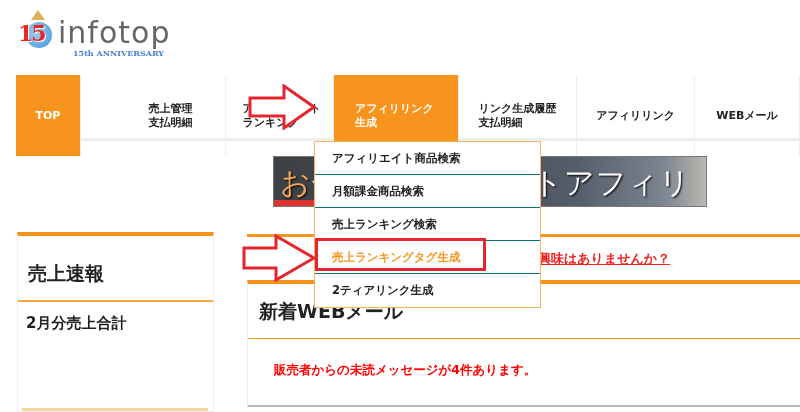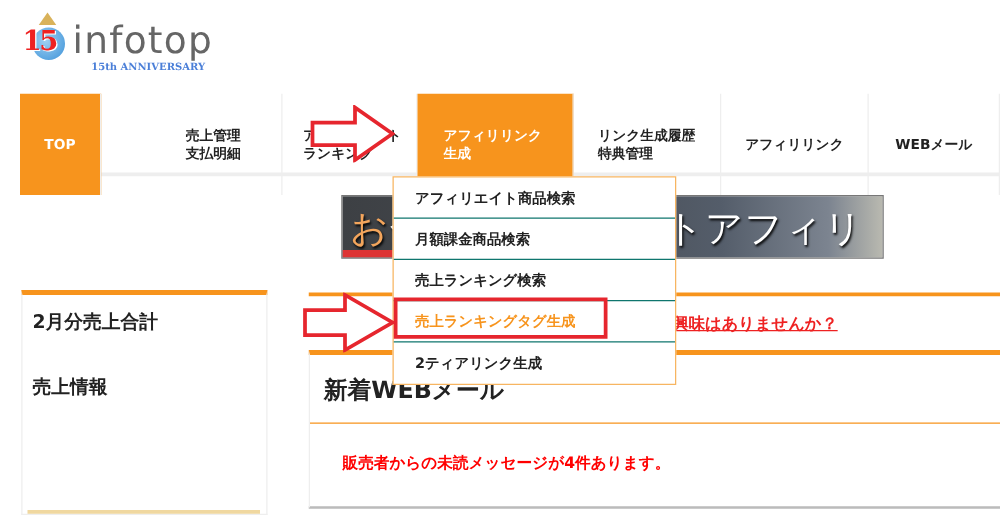--- a/index.html
+++ b/index.html
@@ -93,40 +93,40 @@
   <div class="nav-item w-rank">
     <span class="lbl">アフィリエイト
 ランキング</span>
   </div>
   <div class="nav-item active w-link">
     <span class="lbl">アフィリリンク
 生成</span>
   </div>
   <div class="nav-item w-hist">
     <span class="lbl">リンク生成履歴
-特典管理</span>
+支払明細</span>
   </div>
   <div class="nav-item w-acc">
     <span class="lbl">アフィリリンク</span>
   </div>
   <div class="nav-item w-web">
     <span class="lbl">WEBメール</span>
   </div>
 </div>
 
 <div class="banner">
   <div class="txt">
     <span class="o">お</span><span>金を稼げ</span><span>るサイトアフィリ</span>
   </div>
   <div class="underline"></div>
 </div>
 
 <div class="side">
+  <div class="head">売上速報</div>
   <div class="row1">2月分売上合計</div>
-  <div class="row2">売上情報</div>
   <div class="bottom-line"></div>
 </div>
 
 <div class="notice">
   <a class="link">興味はありませんか？</a>
 </div>
 
 <div class="mail">
   <div class="title">新着WEBメール</div>
   <div class="msg">販売者からの未読メッセージが4件あります。</div>

